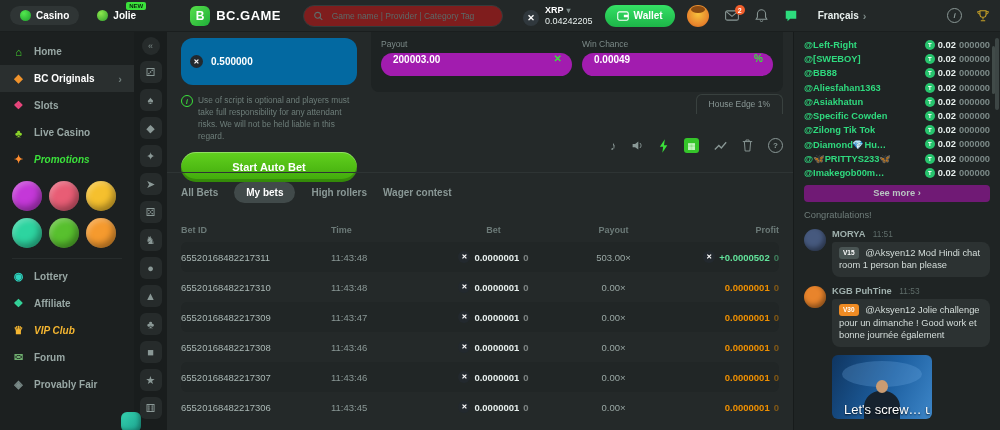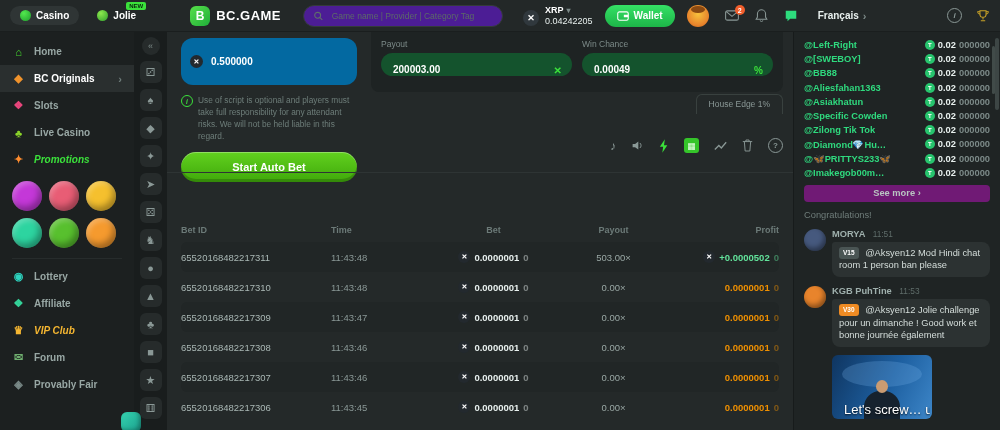--- a/index.html
+++ b/index.html
@@ -13,21 +13,21 @@
   .lbl{font-size:10px;font-weight:bold;color:#fff}
   .ic-casino{width:11px;height:11px;border-radius:50%;background:radial-gradient(circle at 35% 30%,#52e84e,#1f9e2c)}
   .tb-sports{position:relative;display:flex;align-items:center;gap:5px;margin-left:10px;padding:4px 8px;cursor:pointer}
   .ic-sports{width:11px;height:11px;border-radius:50%;background:radial-gradient(circle at 35% 30%,#8de84e,#2f9e2c)}
   .badge-new{position:absolute;top:-4px;right:-2px;background:#3be13b;color:#07290b;font-size:6px;
     font-weight:bold;padding:1px 3px;border-radius:2px;line-height:1}
   .tb-logo{display:flex;align-items:center;gap:6px;margin-left:46px;cursor:pointer}
   .logo-mark{width:20px;height:20px;border-radius:6px;background:linear-gradient(135deg,#57e049,#1fae3a);
     color:#fff;font-weight:bold;font-size:12px;display:flex;align-items:center;justify-content:center}
   .logo-text{font-size:13px;font-weight:bold;color:#fff;letter-spacing:.5px}
-  .tb-search{display:flex;align-items:center;gap:6px;background:#4c1d95;border:1px solid #343b3b;
+  .tb-search{display:flex;align-items:center;gap:6px;background:#7f1d1d;border:1px solid #343b3b;
     border-radius:12px;height:22px;padding:0 9px;margin-left:22px;width:200px;box-sizing:border-box}
   .tb-search input{background:transparent;border:none;outline:none;color:#cfd9d7;font-size:8.5px;width:100%;font-family:inherit}
   .tb-search input::placeholder{color:#5c6a68}
   .tb-balance{display:flex;align-items:flex-end;gap:6px;margin-left:20px;cursor:pointer}
   .coin-xrp{width:16px;height:16px;border-radius:50%;background:#30383d;display:flex;align-items:center;justify-content:center}
   .coin-xrp::after{content:"✕";color:#fff;font-size:9px;font-weight:bold}
   .bal-cur{font-size:9px;font-weight:bold;color:#fff;display:flex;align-items:center;gap:3px}
   .chev-d::after{content:"▾";color:#7c8a88;font-size:8px}
   .bal-amt{font-size:9px;color:#e8f0ee;margin-top:1px}
   .tb-wallet{display:flex;align-items:center;gap:5px;margin-left:12px;height:22px;padding:0 12px;border-radius:12px;
@@ -81,21 +81,21 @@
     font-style:italic;display:flex;align-items:center;justify-content:center;flex:none;margin-top:1px}
   .i-ic::after{content:"i"}
   .note p{margin:0;font-size:8.3px;line-height:1.45;color:#6e7e7a}
   .start-btn{margin-top:10px;width:100%;height:30px;border:none;border-radius:17px;cursor:pointer;font-family:inherit;
     background:linear-gradient(180deg,#62d11f,#3fa80a);color:#fff;font-size:11px;font-weight:bold;
     box-shadow:inset 0 -3px 0 rgba(0,0,0,.18),inset 0 1px 0 rgba(255,255,255,.3)}
   .game-panel{position:absolute;left:204px;right:10px;top:0;height:60px;background:#1e2323;border-radius:0 0 8px 8px;
     display:flex;gap:10px;padding:7px 10px;box-sizing:border-box}
   .gp-field{flex:1}
   .gp-label{font-size:8.5px;color:#7c8a88;margin-bottom:4px}
-  .gp-input{display:flex;align-items:flex-end;background:#14532d;border-radius:12px;height:23px;padding:0 10px;gap:6px}
+  .gp-input{display:flex;align-items:flex-start;background:#a21caf;border-radius:12px;height:23px;padding:0 10px;gap:6px}
   .gp-input input{flex:1;background:transparent;border:none;outline:none;font-size:10px;font-weight:bold;color:#fff;font-family:inherit}
   .gp-suffix{color:#3be13b;font-size:10px;font-weight:bold}
   .house-edge{position:absolute;right:10px;top:62px;height:19px;line-height:19px;padding:0 12px;border:1px solid #39413f;
     border-bottom:none;border-radius:6px 6px 0 0;font-size:8.5px;color:#8a9896}
   .ctl-icons{position:absolute;right:10px;top:106px;display:flex;align-items:center;gap:15px}
   .ctl-icons>*{cursor:pointer;display:flex;align-items:center}
   .note-g{color:#8a9896;font-size:12px}
   .kb-ic{width:15px;height:15px;background:#35c52a;border-radius:3px;color:#eaffea;display:flex;align-items:center;justify-content:center;font-size:9px}
   .kb-ic::after{content:"▦"}
   .help-ic{width:13px;height:13px;border:1.2px solid #8a9896;border-radius:50%;color:#8a9896;font-size:8px;font-weight:bold;
@@ -397,20 +397,30 @@
       <span>
         <svg width="11" height="13" viewBox="0 0 14 16">
           <path d="M1 3h12M5 3V1h4v2M3 3l1 12h6l1-12" fill="none" stroke="#8a9896" stroke-width="1.2"></path>
         </svg>
       </span>
       <span class="help-ic"></span>
     </div>
 
     <div class="main-sep"></div>
 
+    <div class="tabs">
+
+        <div class="tab">All Bets</div>
+
+        <div class="tab active">My bets</div>
+
+        <div class="tab">High rollers</div>
+
+        <div class="tab">Wager contest</div>
+      </div>
 
     <div class="bets">
       <div class="bet-head">
         <span>Bet ID</span>
         <span>Time</span>
         <span class="h-bet">Bet</span>
         <span class="h-payout">Payout</span>
         <span class="h-profit">Profit</span>
       </div>
       <div class="bet-rows">

